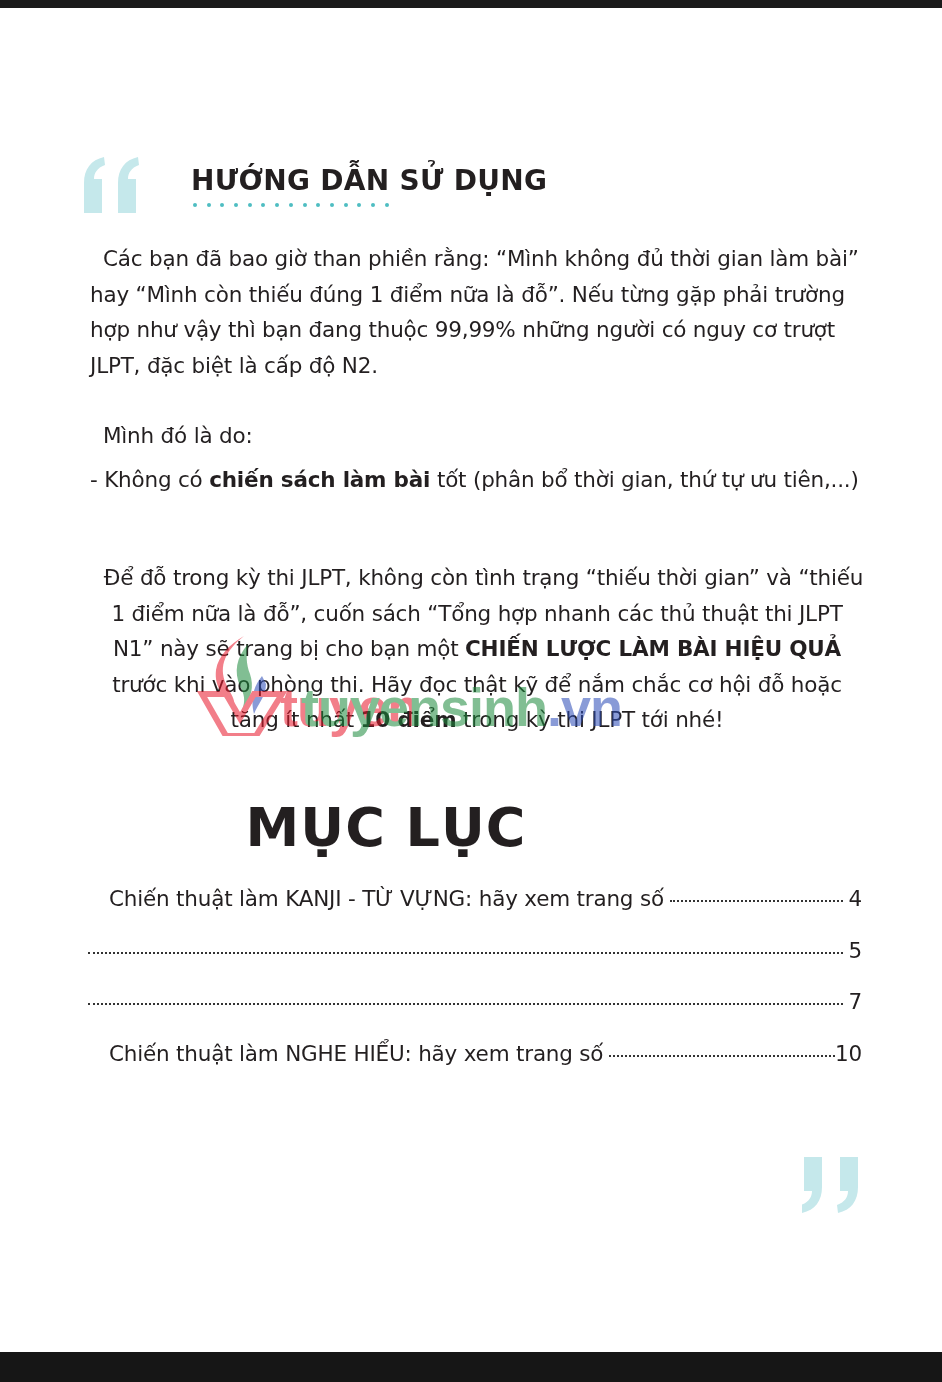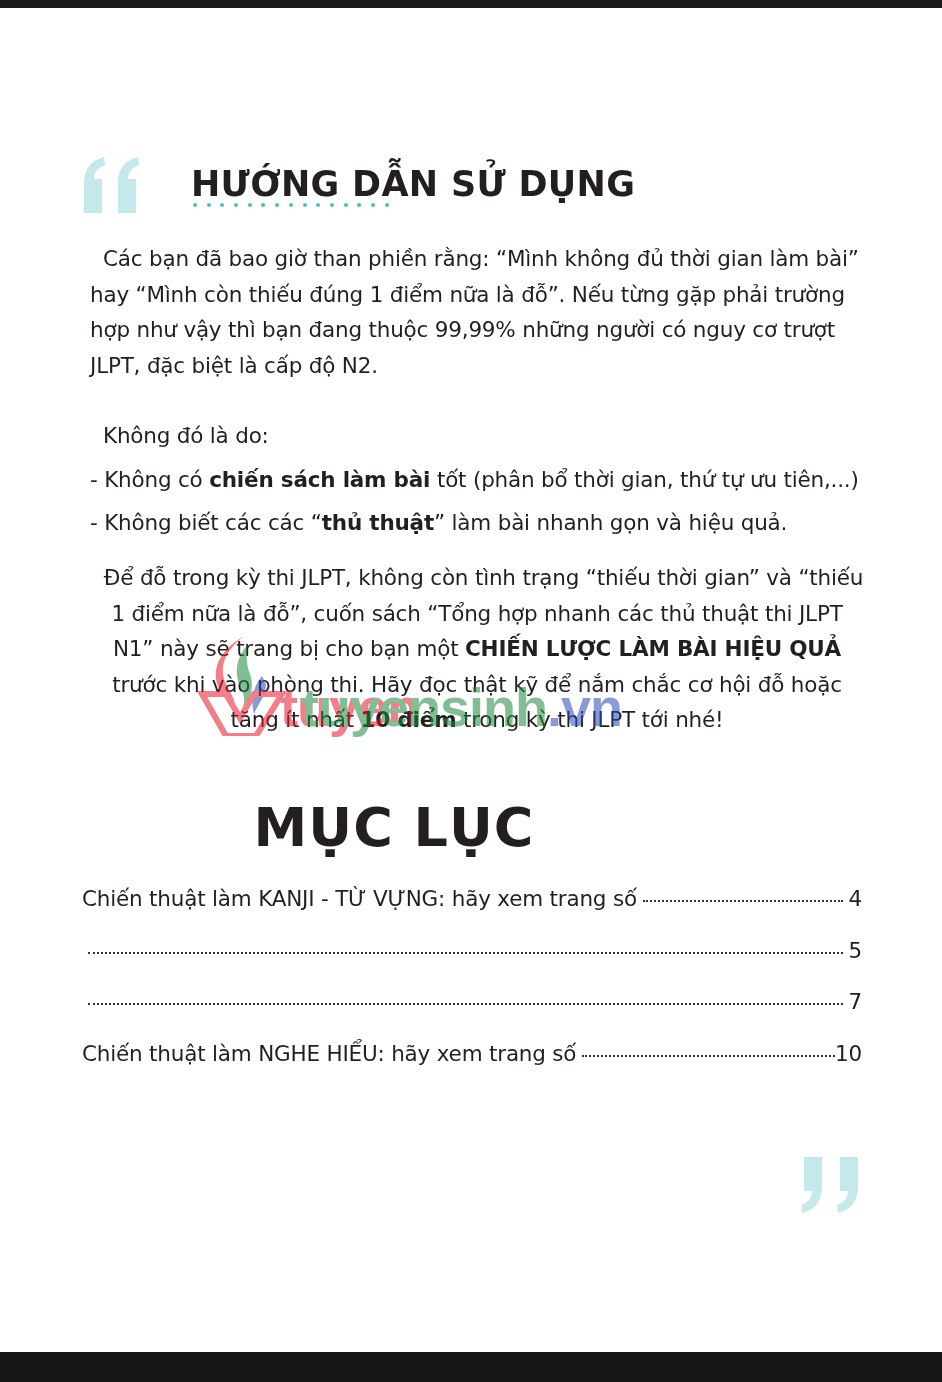--- a/index.html
+++ b/index.html
@@ -10,21 +10,21 @@
     color: #231f20;
   }
   .bar-top { position: absolute; left: 0; top: 0; width: 942px; height: 8px; background: #1b1b1b; }
   .bar-bottom { position: absolute; left: 0; top: 1352px; width: 942px; height: 30px; background: #161616; }
 
   .quote-open { position: absolute; left: 82px; top: 157px; width: 60px; height: 56px; }
   .quote-close { position: absolute; left: 802px; top: 1157px; width: 60px; height: 56px; }
 
   .heading {
     position: absolute; left: 191px; top: 164px;
-    font-size: 35px; font-weight: bold; letter-spacing: 0.3px;
+    font-size: 28px; font-weight: bold; letter-spacing: 0.3px;
     color: #231f20; white-space: nowrap;
   }
   .dots { position: absolute; left: 193px; top: 203px; display: flex; gap: 0; }
   .dots span {
     display: inline-block; width: 4px; height: 4px; border-radius: 50%;
     background: #4fbdc2; margin-right: 9.7px;
   }
 
   .para {
     position: absolute; left: 82px; width: 790px;
@@ -32,28 +32,28 @@
     letter-spacing: -0.2px;
   }
   .para p { margin: 8px; }
   .p1 { top: 233px; }
   .p2 { top: 410px; }
   .p3 { top: 552px; text-align: center; }
   b { font-weight: bold; }
 
   .toc-title {
     position: absolute; left: 0; width: 772px; top: 796px; text-align: center;
-    font-size: 54px; font-weight: bold; letter-spacing: 1px; color: #231f20; margin-left: 8px;
+    font-size: 54px; font-weight: bold; letter-spacing: 1px; color: #231f20;
   }
   .toc { position: absolute; left: 82px; top: 886px; width: 780px; }
   .toc-row {
     display: flex; align-items: baseline; height: 51.5px;
     font-size: 21.5px; color: #231f20; letter-spacing: -0.2px;
   }
-  .toc-row .label { white-space: nowrap; }
+  .toc-row .label { white-space: nowrap; margin-left: 27px; }
   .toc-row .leader {
     flex: 1; margin: 0 6px 0 6px; border-bottom: 2px dotted #333;
     position: relative; top: -4px; height: 0;
   }
   .toc-row .page { white-space: nowrap; min-width: 12px; text-align: right; }
 
   .watermark {
     position: absolute; left: 196px; top: 636px; width: 490px; height: 100px;
     pointer-events: none; opacity: 0.55;
   }
@@ -93,23 +93,22 @@
     <span></span>
     <span></span>
     <span></span>
 </div>
 
 <div class="para p1">
   <p style="text-indent: 13px;">Các bạn đã bao giờ than phiền rằng: “Mình không đủ thời gian làm bài” hay “Mình còn thiếu đúng 1 điểm nữa là đỗ”. Nếu từng gặp phải trường hợp như vậy thì bạn đang thuộc 99,99% những người có nguy cơ trượt JLPT, đặc biệt là cấp độ N2.</p>
 </div>
 
 <div class="para p2">
-  <p style="text-indent: 13px;">Không đó là do:</p>
+  <p style="text-indent: 13px;">Mình đó là do:</p>
   <p><span>- Không có </span><b>chiến sách làm bài</b><span> tốt (phân bổ thời gian, thứ tự ưu tiên,...)</span></p>
-  <p><span>- Không biết các các “</span><b>thủ thuật</b><span>” làm bài nhanh gọn và hiệu quả.</span></p>
 </div>
 
 <div class="para p3">
   <p style="text-indent: 13px;"><span>Để đỗ trong kỳ thi JLPT, không còn tình trạng “thiếu thời gian” và “thiếu 1 điểm nữa là đỗ”, cuốn sách “Tổng hợp nhanh các thủ thuật thi JLPT N1” này sẽ trang bị cho bạn một </span><b>CHIẾN LƯỢC LÀM BÀI HIỆU QUẢ</b><span> trước khi vào phòng thi. Hãy đọc thật kỹ để nắm chắc cơ hội đỗ hoặc tăng ít nhất </span><b>10 điểm</b><span> trong kỳ thi JLPT tới nhé!</span></p>
 </div>
 
 <div class="watermark">
   <svg width="92" height="100" viewBox="0 0 92 100" style="position:absolute;left:0;top:0;">
     <path d="M48 0 C30 14 22 30 30 48 C34 58 40 62 38 72 C28 60 18 52 20 34 C22 20 34 8 48 0 Z" fill="#e8162a"></path>
     <path d="M52 8 C40 22 38 36 44 50 C48 58 50 64 46 74 C56 62 58 50 54 38 C50 28 50 18 52 8 Z" fill="#1c8a3c"></path>

